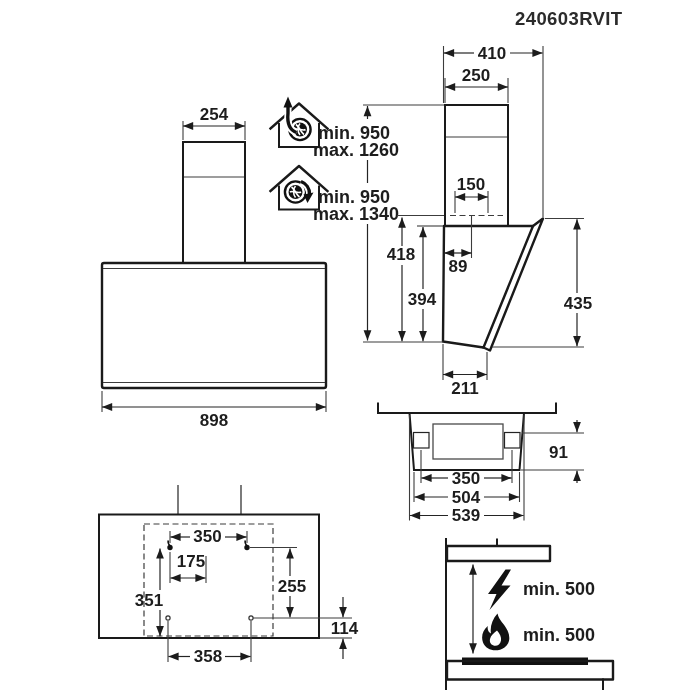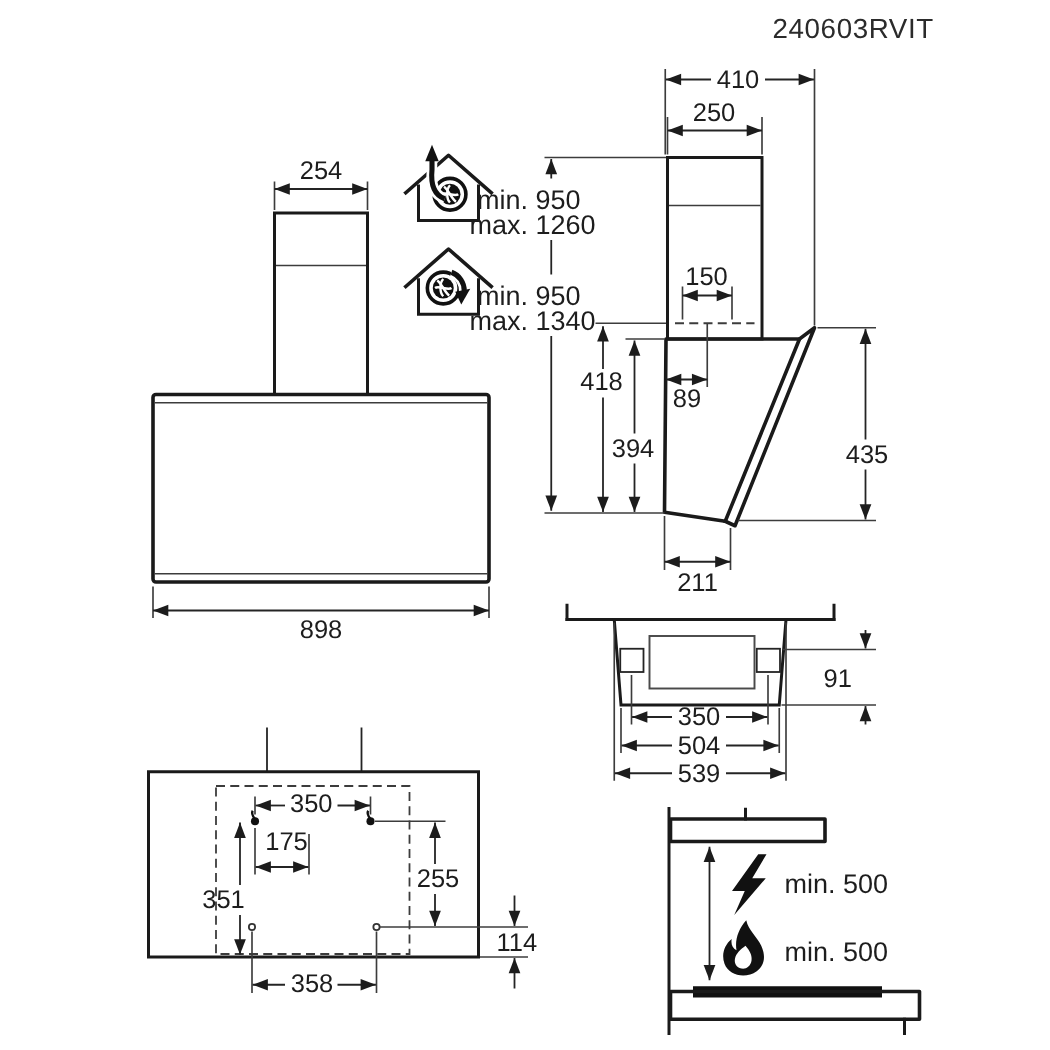--- a/index.html
+++ b/index.html
@@ -1,16 +1,16 @@
 <!DOCTYPE html>
 <html><head>
 <meta charset="utf-8">
 <style>
   html,body{margin:0;padding:0;background:#fff;}
-  #canvas{position:relative;width:700px;height:700px;background:#ffffff;overflow:hidden;}
+  #canvas{position:relative;width:700px;height:700px;background:#ffffff;overflow:hidden;font-weight:bold;}
   svg{position:absolute;left:0;top:0;}
   svg text{fill:#1d1d1d;font-family:"Liberation Sans",sans-serif;font-size:17px;}
   .t-mid{text-anchor:middle;}
   .t-end{text-anchor:end;}
   .t-minmax{font-size:18px;}
   .t-title{font-size:18.5px;fill:#2b2b2b;letter-spacing:.4px;}
   .thick{stroke:#1a1a1a;stroke-width:2.4;fill:none;stroke-linejoin:round;stroke-linecap:square;}
   .med{stroke:#1a1a1a;stroke-width:2;fill:none;stroke-linecap:square;}
   .thin{stroke:#3c3c3c;stroke-width:1.1;fill:none;}
   .dim{stroke:#242424;stroke-width:1.2;fill:none;}

